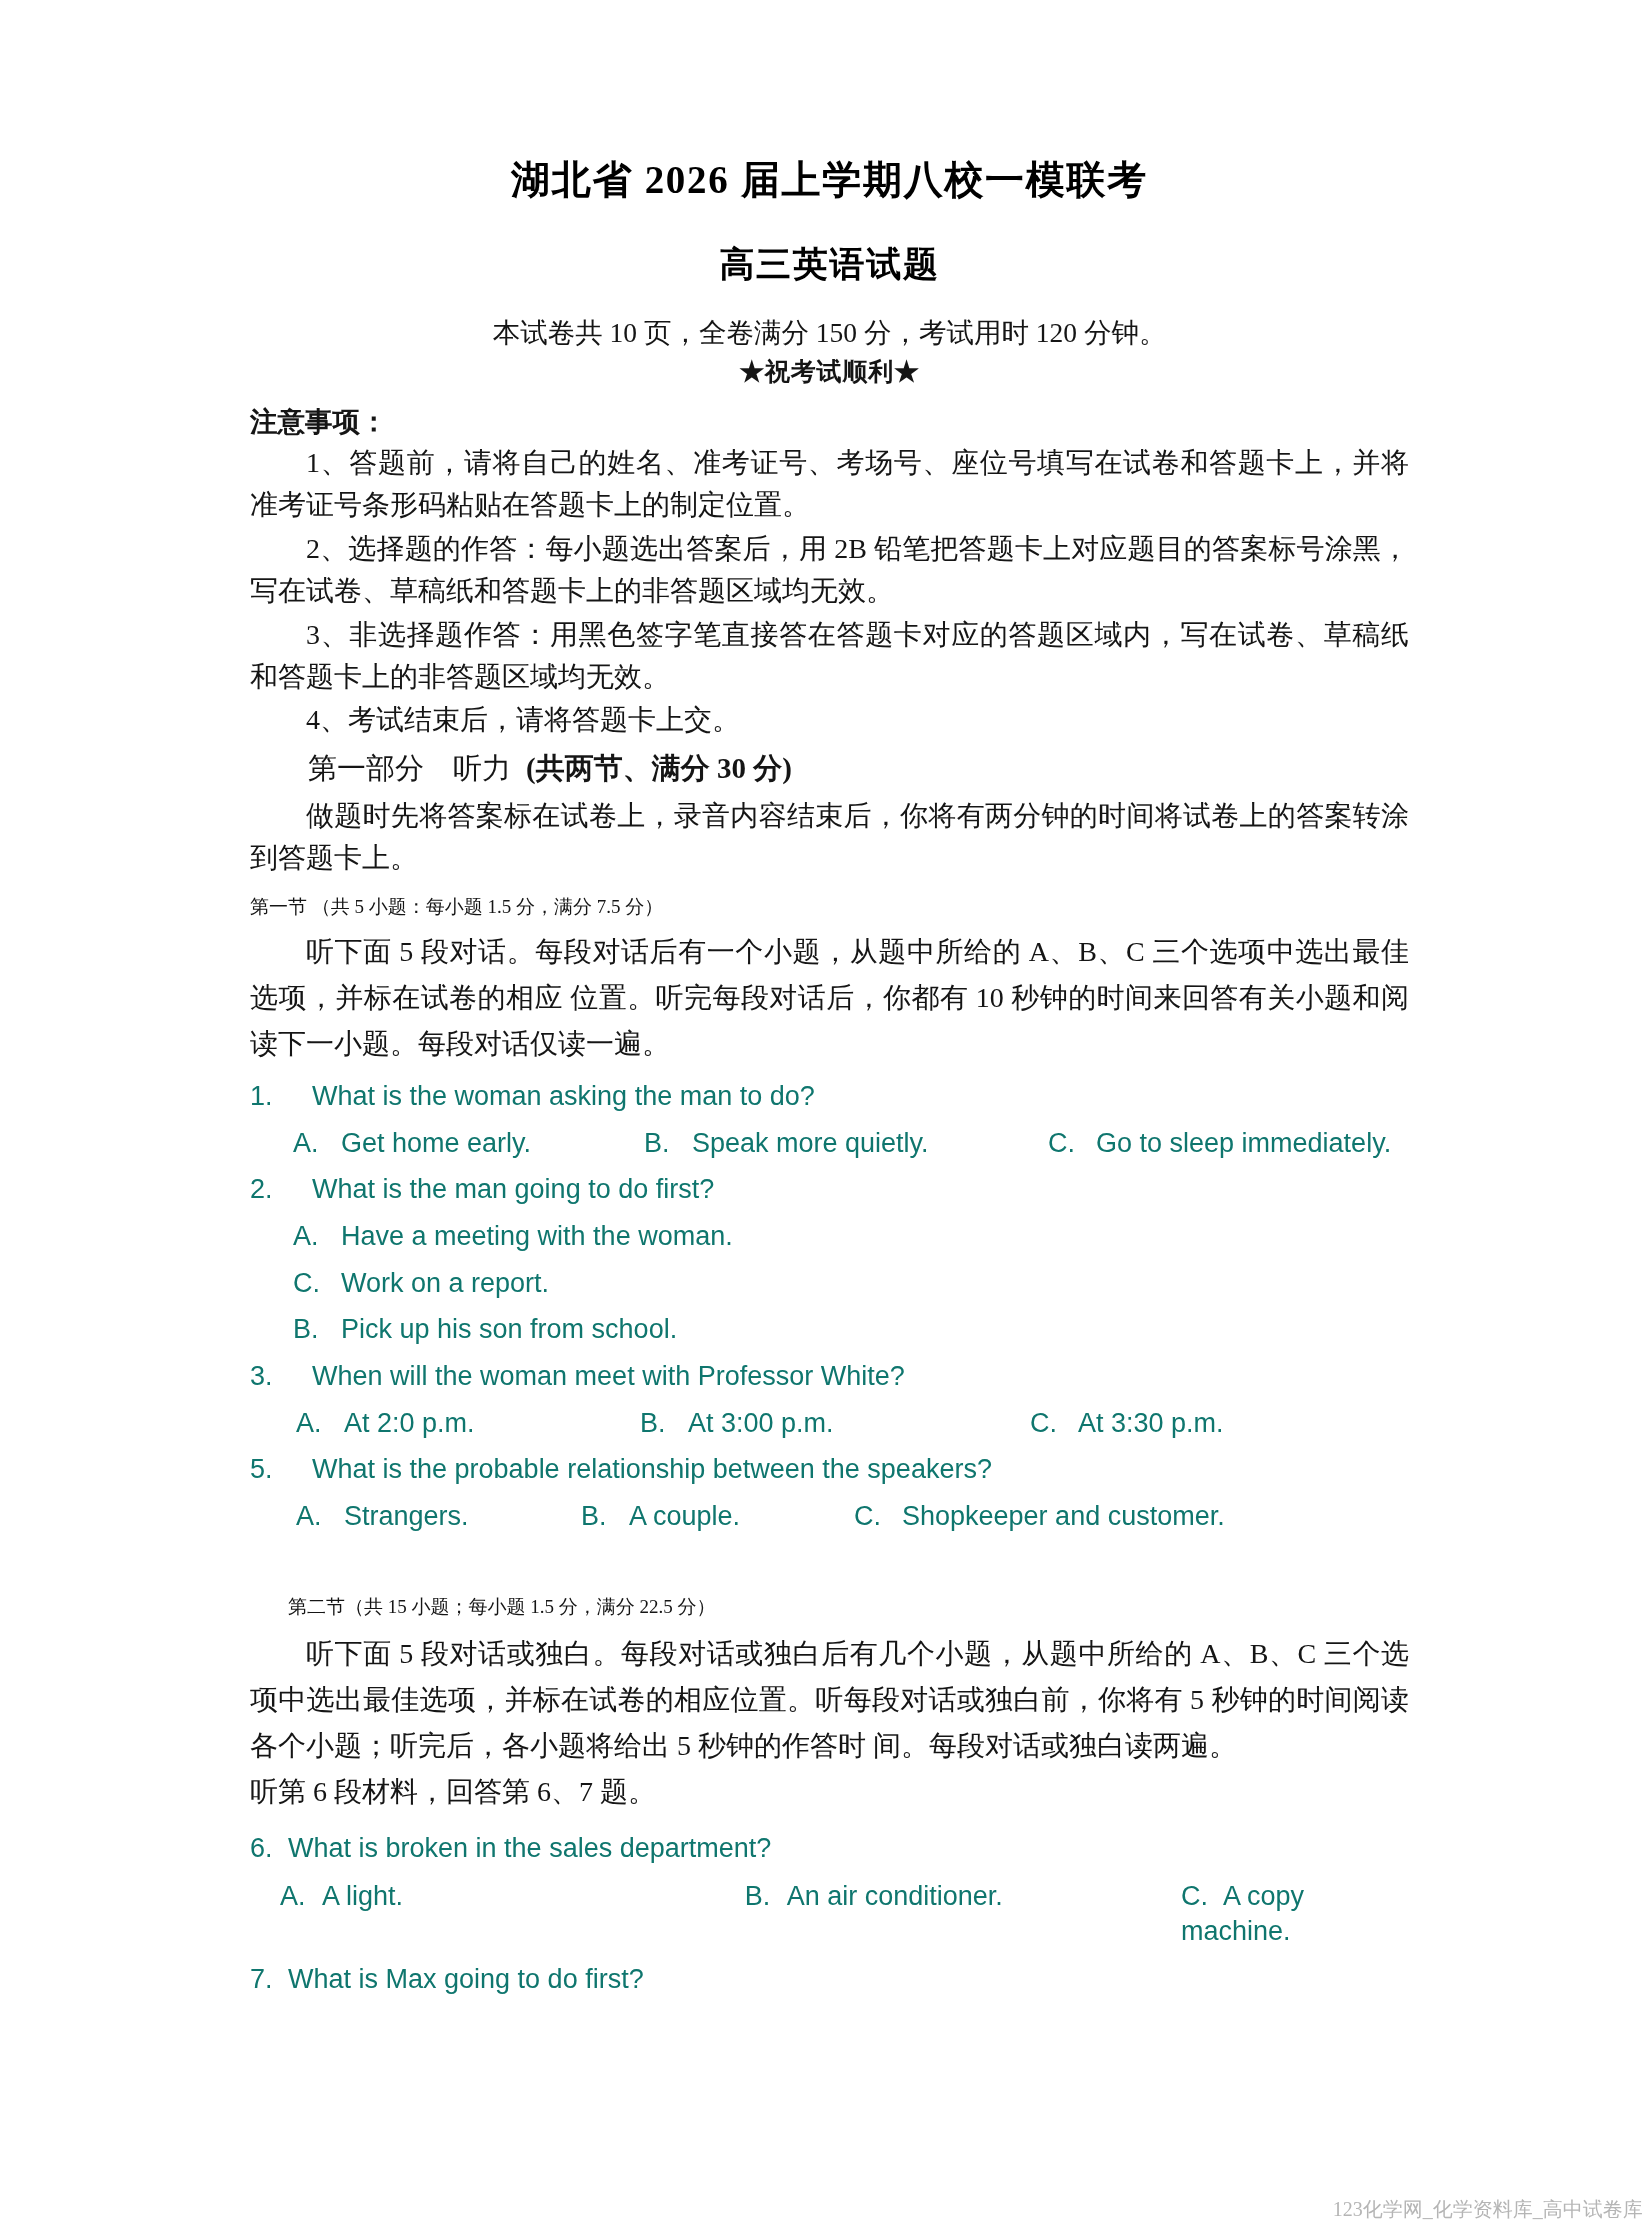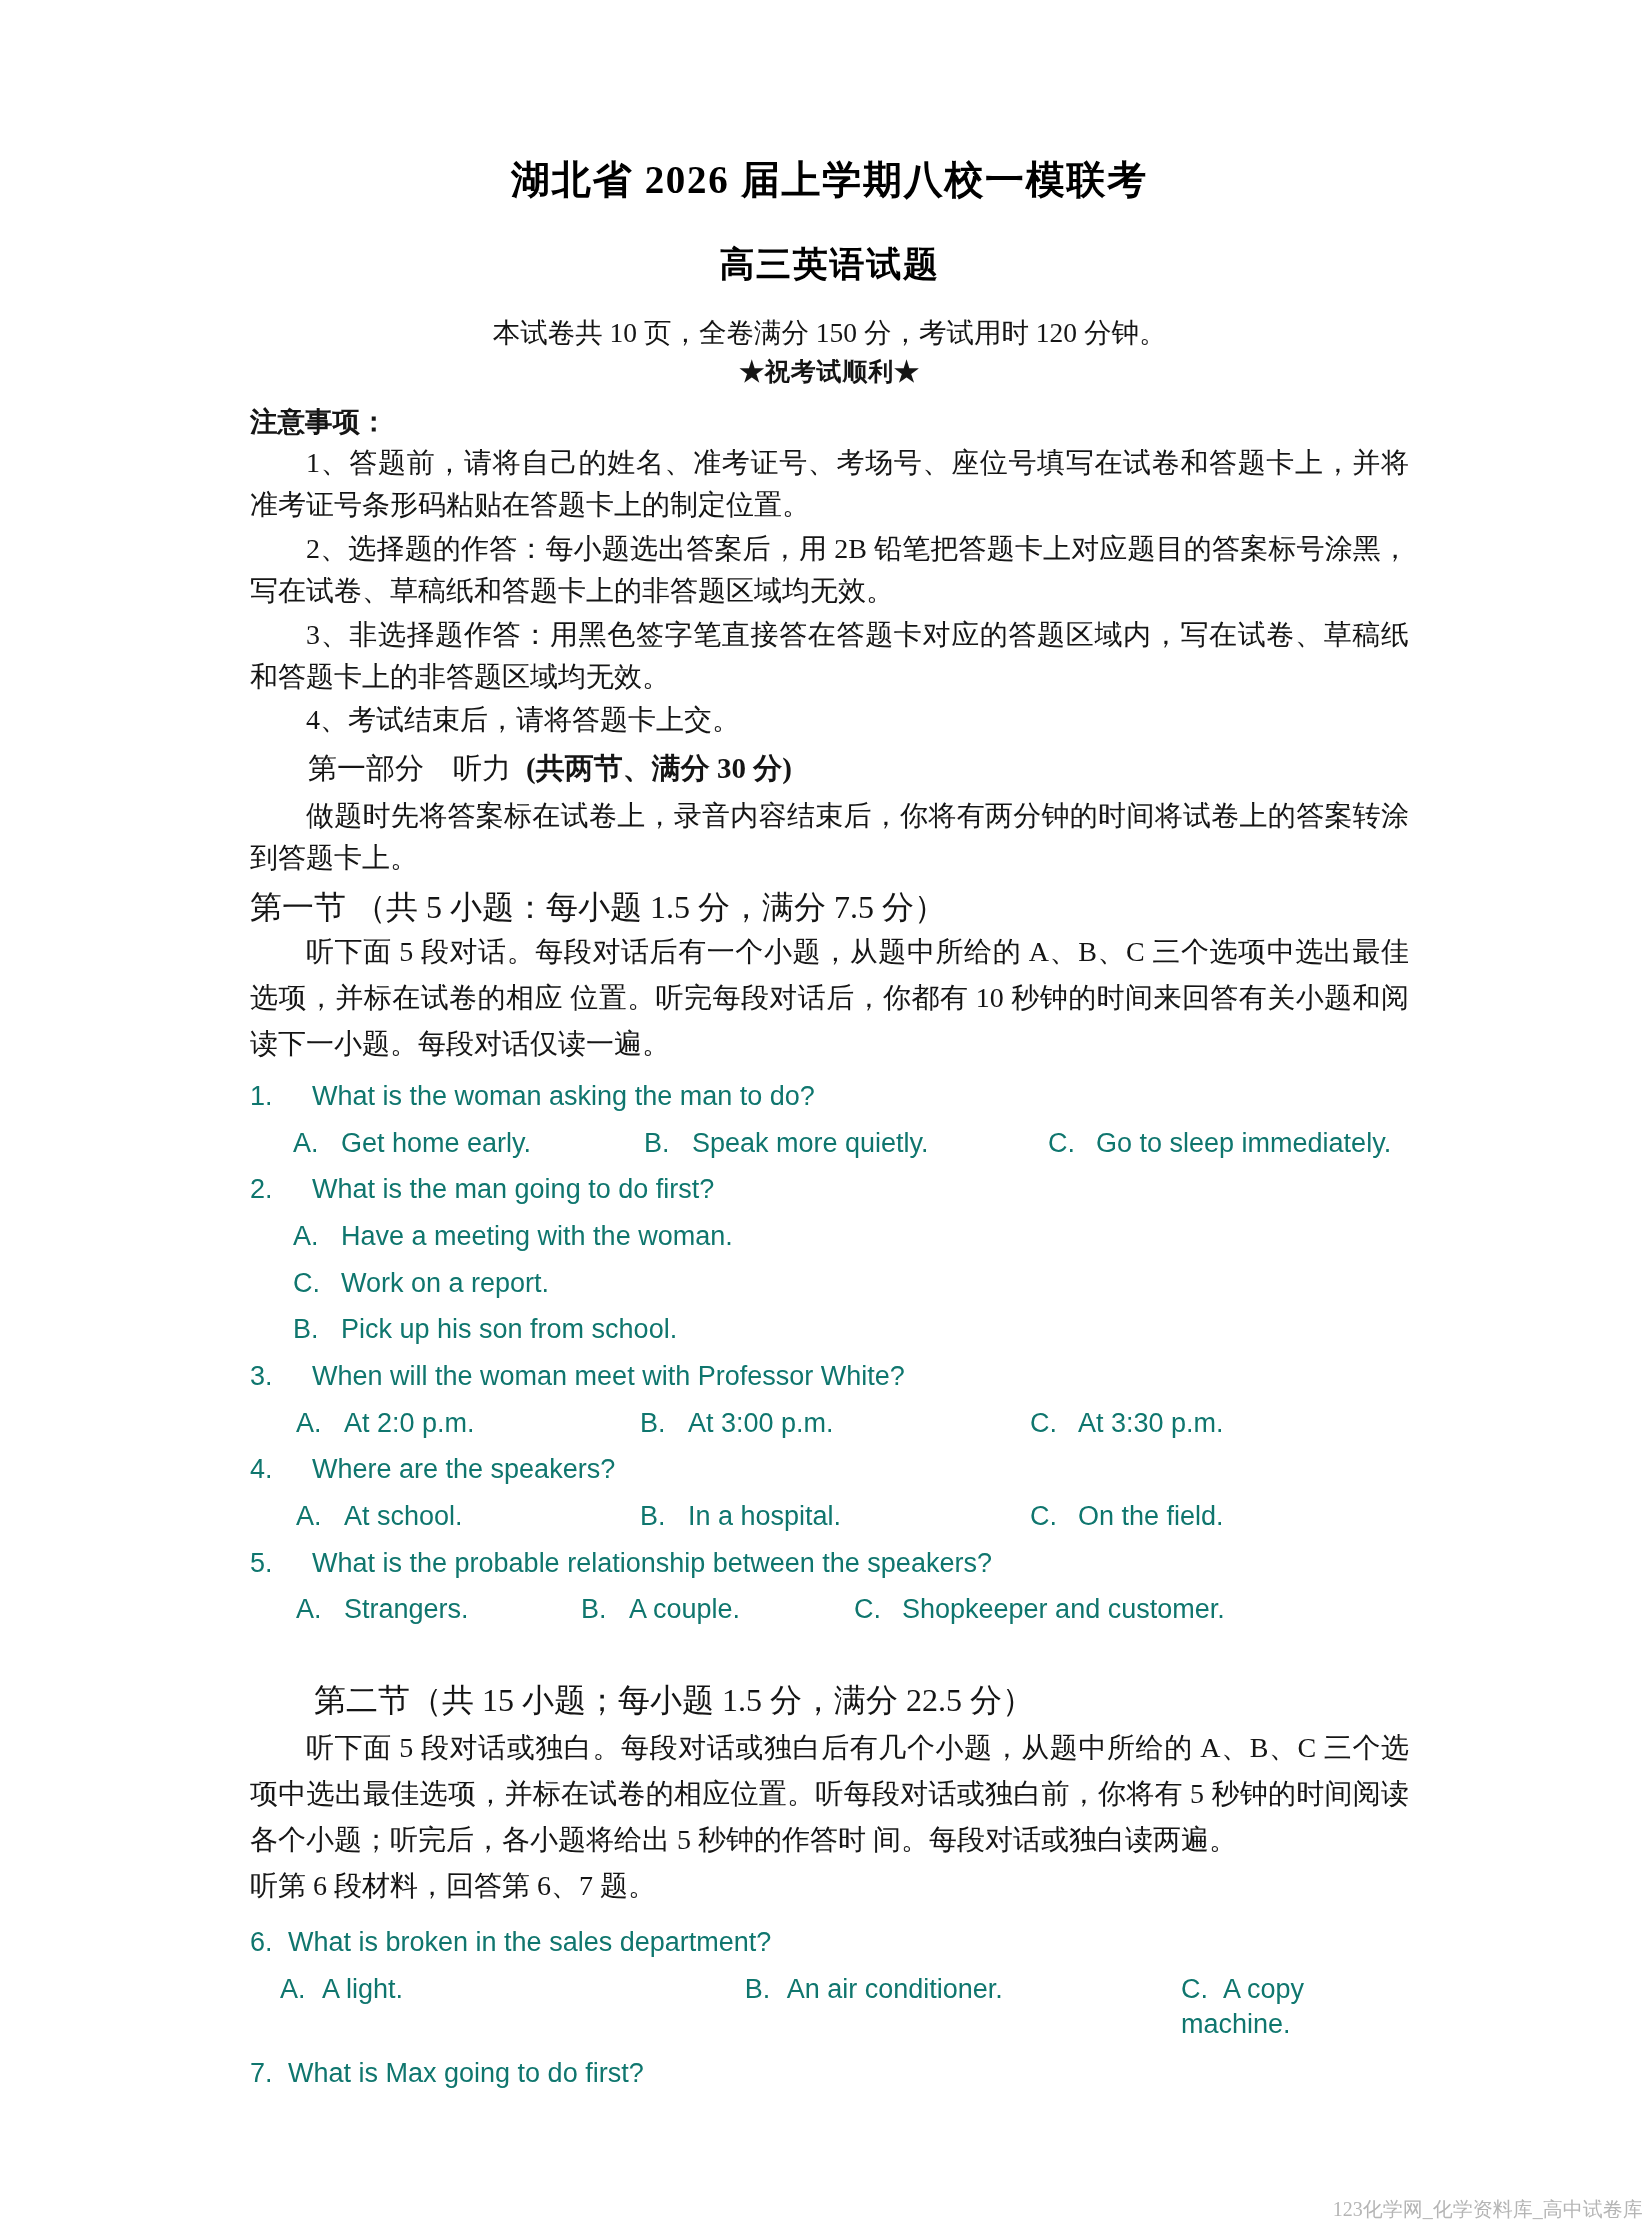--- a/index.html
+++ b/index.html
@@ -69,21 +69,21 @@
     margin-left:15px;
   }
   .pre-note{
     margin-top:6.7px;
     font-size:28px;
     line-height:42px;
     text-indent:2em;
     text-align:justify;
   }
   .sec-heading{
-    font-size:32px;
+    font-size:19px;
     line-height:42px;
   }
   .sec1{margin-top:6.7px;}
   .sec2{margin-top:52px;text-indent:2em;}
   .sec-instructions{
     margin-top:1.7px;
     font-size:28px;
     line-height:46px;
     text-indent:2em;
     text-align:justify;
@@ -198,30 +198,20 @@
         <div class="q-line">
           <span class="q-num">3.</span><span>When will the woman meet with Professor White?</span>
         </div>
         <div class="opt-row cols-q3">
           <span class="opt1"><span class="opt-label">A.</span><span>At 2:0 p.m.</span></span>
           <span class="opt2"><span class="opt-label">B.</span><span>At 3:00 p.m.</span></span>
           <span class="opt3"><span class="opt-label">C.</span><span>At 3:30 p.m.</span></span>
         </div>
       </div>
 
-      <div>
-        <div class="q-line">
-          <span class="q-num">4.</span><span>Where are the speakers?</span>
-        </div>
-        <div class="opt-row cols-q3">
-          <span class="opt1"><span class="opt-label">A.</span><span>At school.</span></span>
-          <span class="opt2"><span class="opt-label">B.</span><span>In a hospital.</span></span>
-          <span class="opt3"><span class="opt-label">C.</span><span>On the field.</span></span>
-        </div>
-      </div>
 
       <div>
         <div class="q-line">
           <span class="q-num">5.</span><span>What is the probable relationship between the speakers?</span>
         </div>
         <div class="opt-row cols-q5">
           <span class="opt1"><span class="opt-label">A.</span><span>Strangers.</span></span>
           <span class="opt2"><span class="opt-label">B.</span><span>A couple.</span></span>
           <span class="opt3"><span class="opt-label">C.</span><span>Shopkeeper and customer.</span></span>
         </div>

